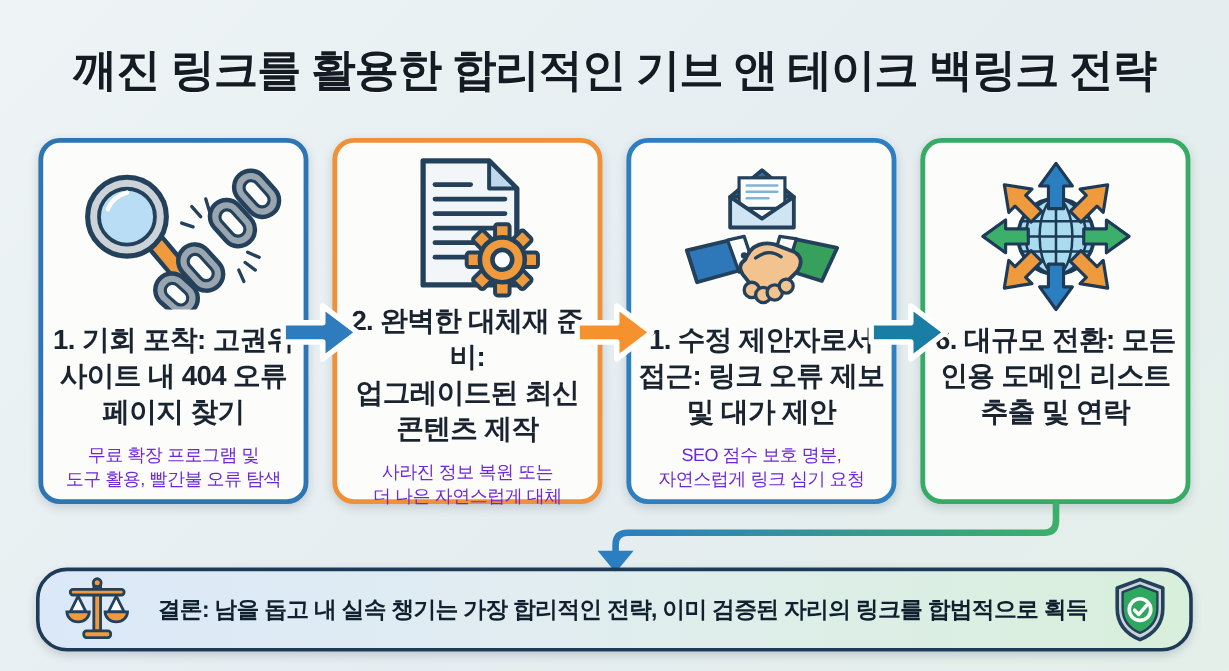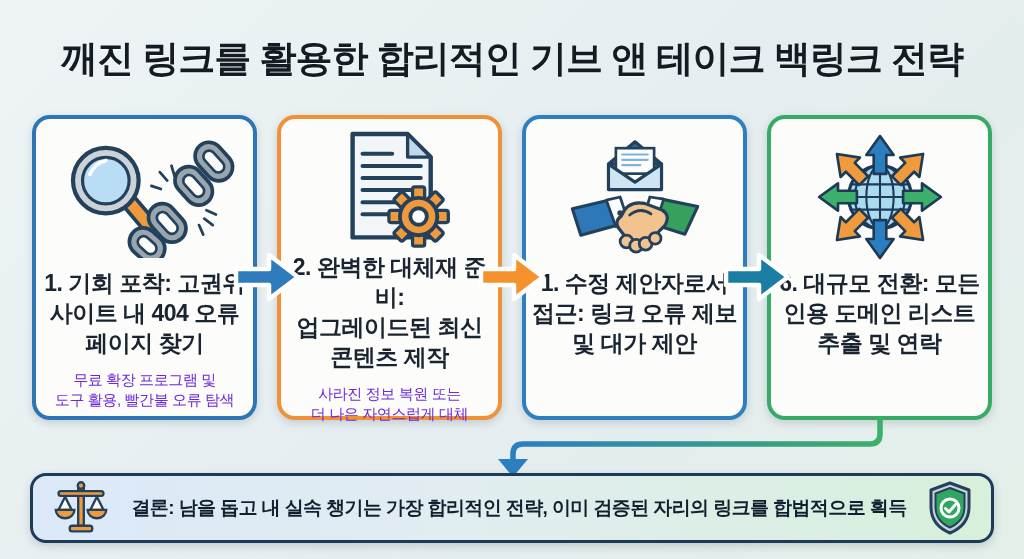--- a/index.html
+++ b/index.html
@@ -26,21 +26,21 @@
     line-height:1.3;color:#1a2430;letter-spacing:-0.5px;margin-top:2px;
   }
   .card-sub{
     white-space:pre-line;text-align:center;font-size:15px;font-weight:500;
     line-height:1.38;color:#6d28d9;letter-spacing:-0.4px;margin-top:11px;
   }
   .flow-arrow{position:absolute;top:248px;width:68px;height:58px;}
   .connector{position:absolute;left:480px;top:417px;width:440px;height:62px;}
   .conclusion{
     position:absolute;left:30px;top:473px;width:964px;height:70px;
-    border:3px solid #1d3a57;border-radius:16px;
+    border:3px solid #1d3a57;border-radius:26px;
     background:linear-gradient(90deg,#dbe8f8 0%,#e1edf0 45%,#d8efdb 100%);
     box-shadow:0 3px 8px rgba(40,60,80,.2);
     display:flex;align-items:center;padding:0 18px;gap:12px;
   }
   .conclusion-text{
     flex:1;text-align:center;font-size:19px;font-weight:800;color:#10202e;
     letter-spacing:-0.6px;
   }
 </style>
 </head>
@@ -152,20 +152,22 @@
           <circle cx="66" cy="107" r="6"></circle>
           <circle cx="75" cy="105" r="6"></circle>
           <circle cx="84" cy="100" r="5.5"></circle>
         </g>
         <path d="M60 78 Q70 70 80 77" stroke="#24415c" stroke-width="2.6" fill="none" stroke-linecap="round"></path>
       </svg>
     </div>
     <div class="card-title">1. 수정 제안자로서
 접근: 링크 오류 제보
 및 대가 제안</div>
+    <div class="card-sub">SEO 점수 보호 명분,
+자연스럽게 링크 심기 요청</div>
   </div>
 
   <div class="card" style="left: 767px; border-color: rgb(53, 171, 102);">
     <div class="card-icon">
       <svg width="126" height="126" viewBox="0 0 120 120">
         <circle cx="60" cy="60" r="30" fill="#aadcf0" stroke="#1d3a57" stroke-width="3"></circle>
         <g stroke="#1d3a57" stroke-width="2" fill="none">
           <ellipse cx="60" cy="60" rx="13" ry="30"></ellipse>
           <ellipse cx="60" cy="60" rx="24" ry="30"></ellipse>
           <line x1="60" y1="30" x2="60" y2="90"></line>

